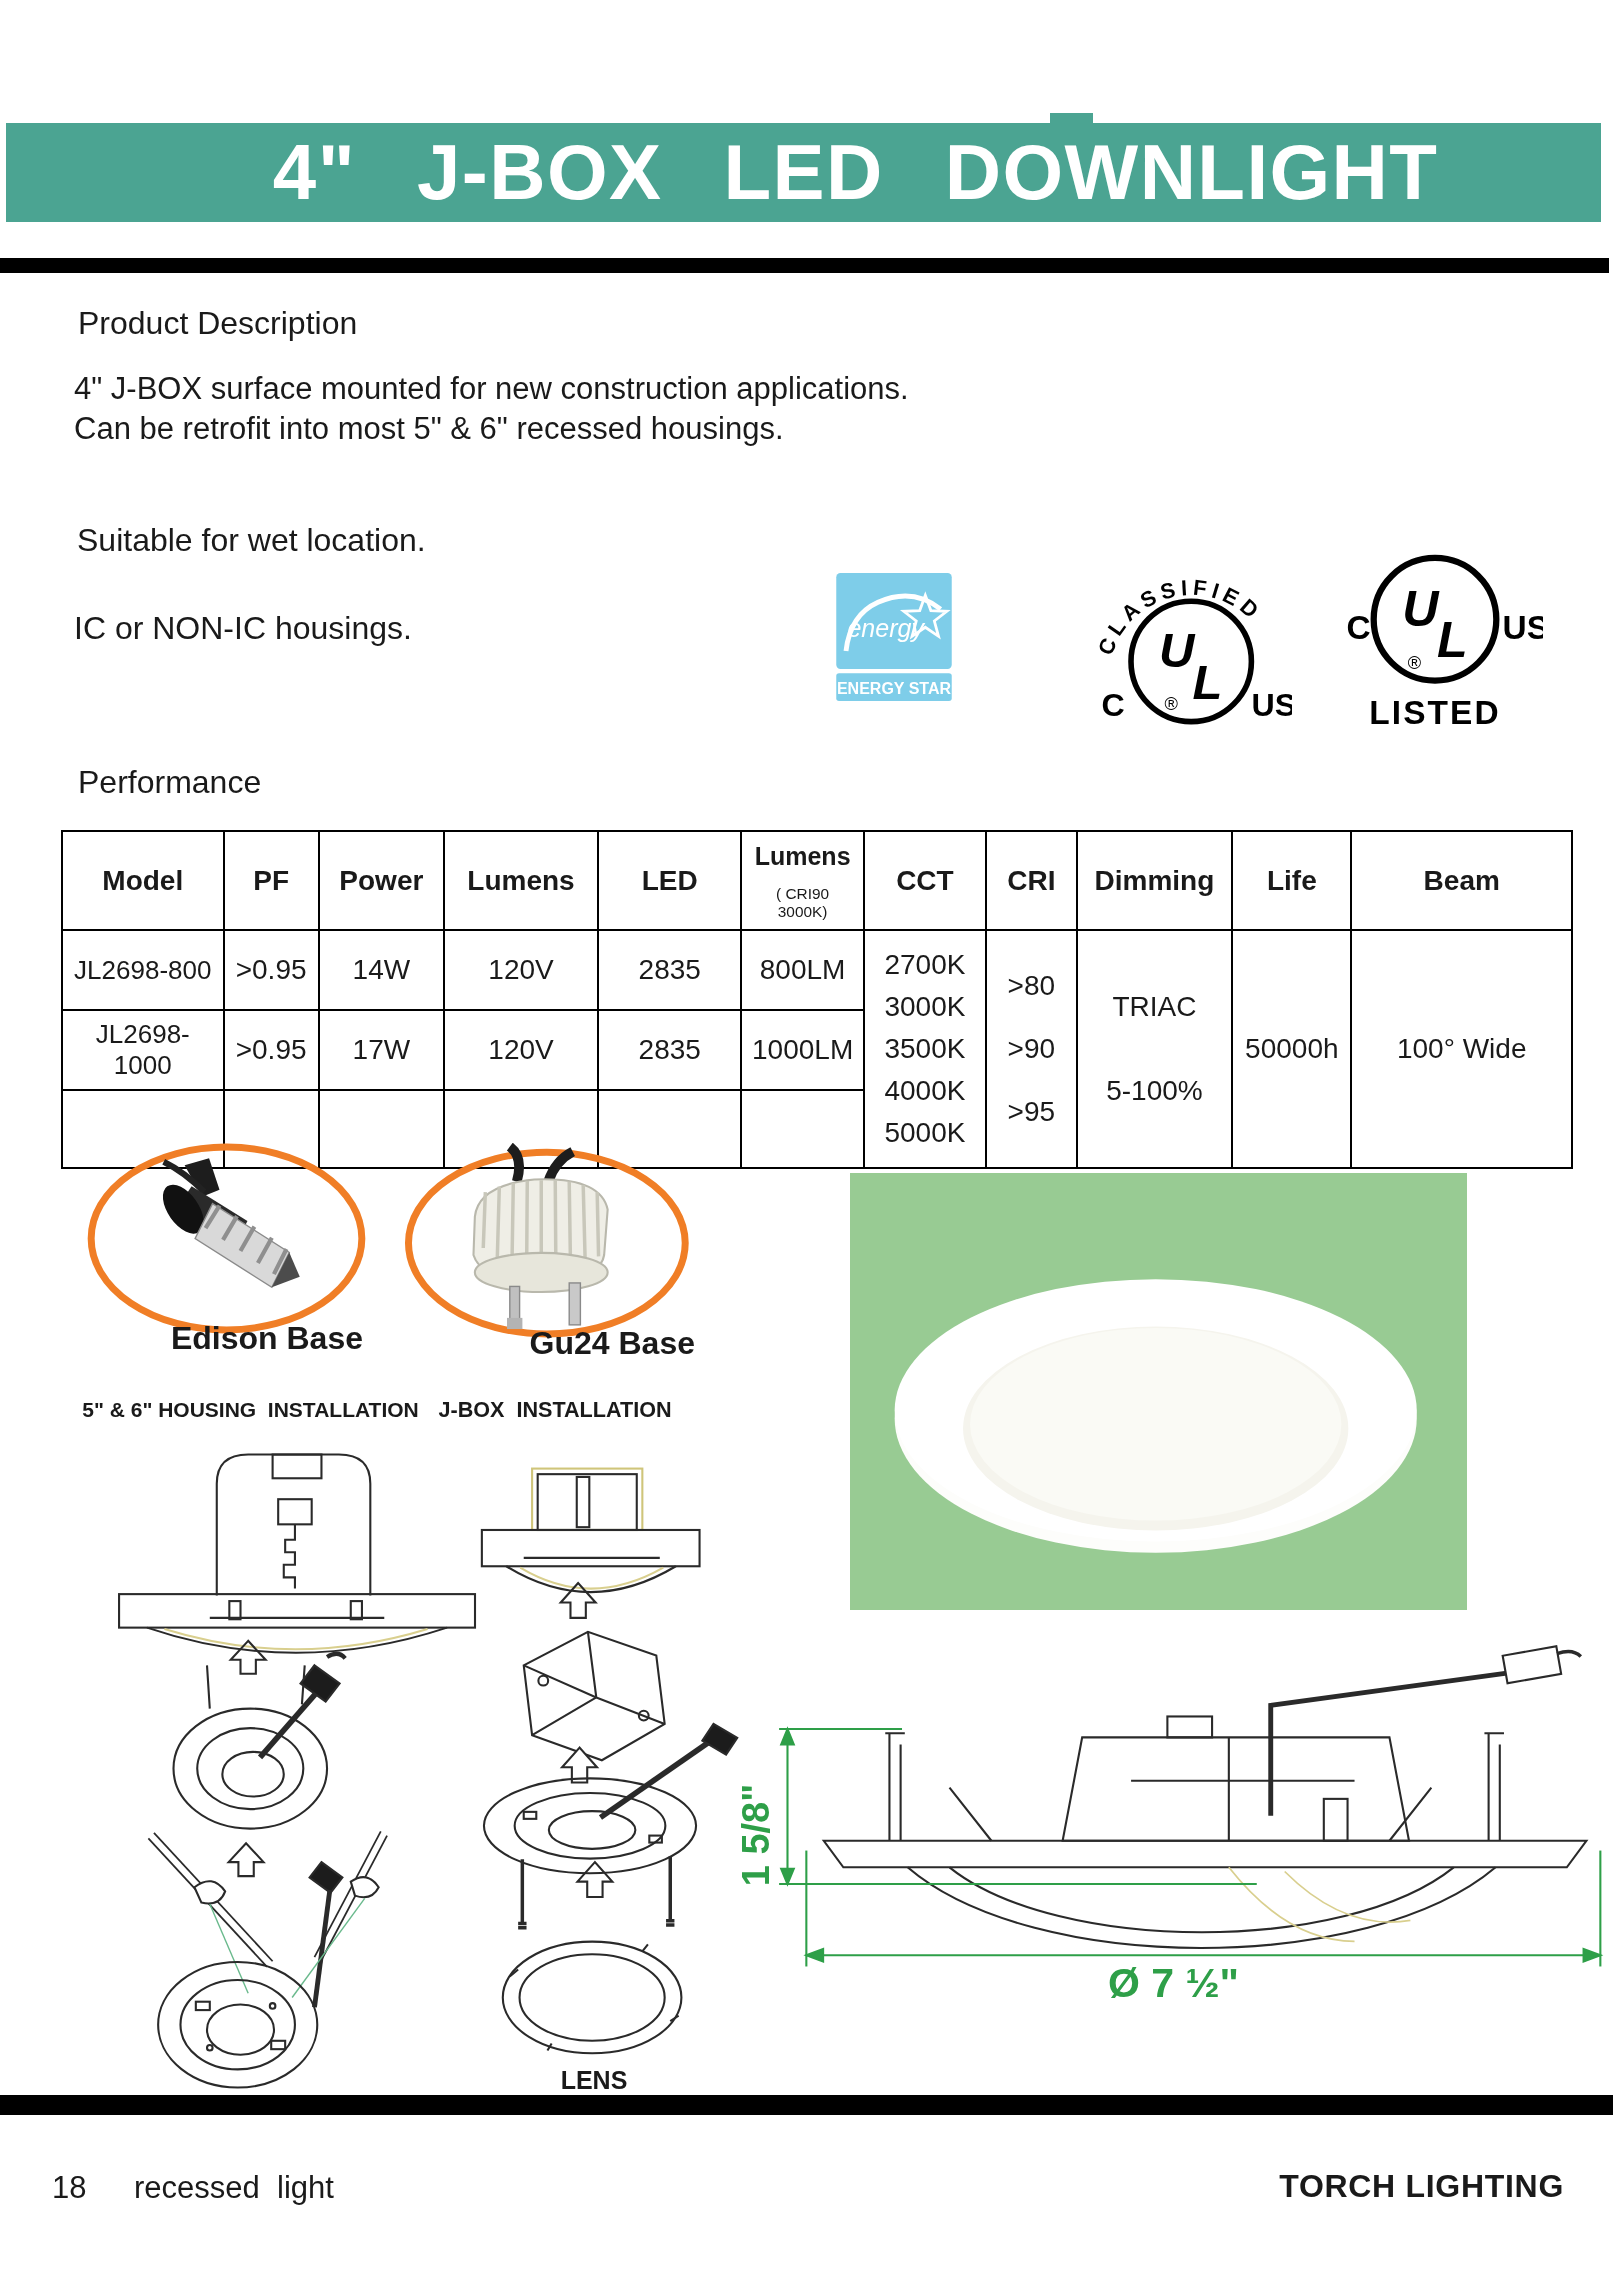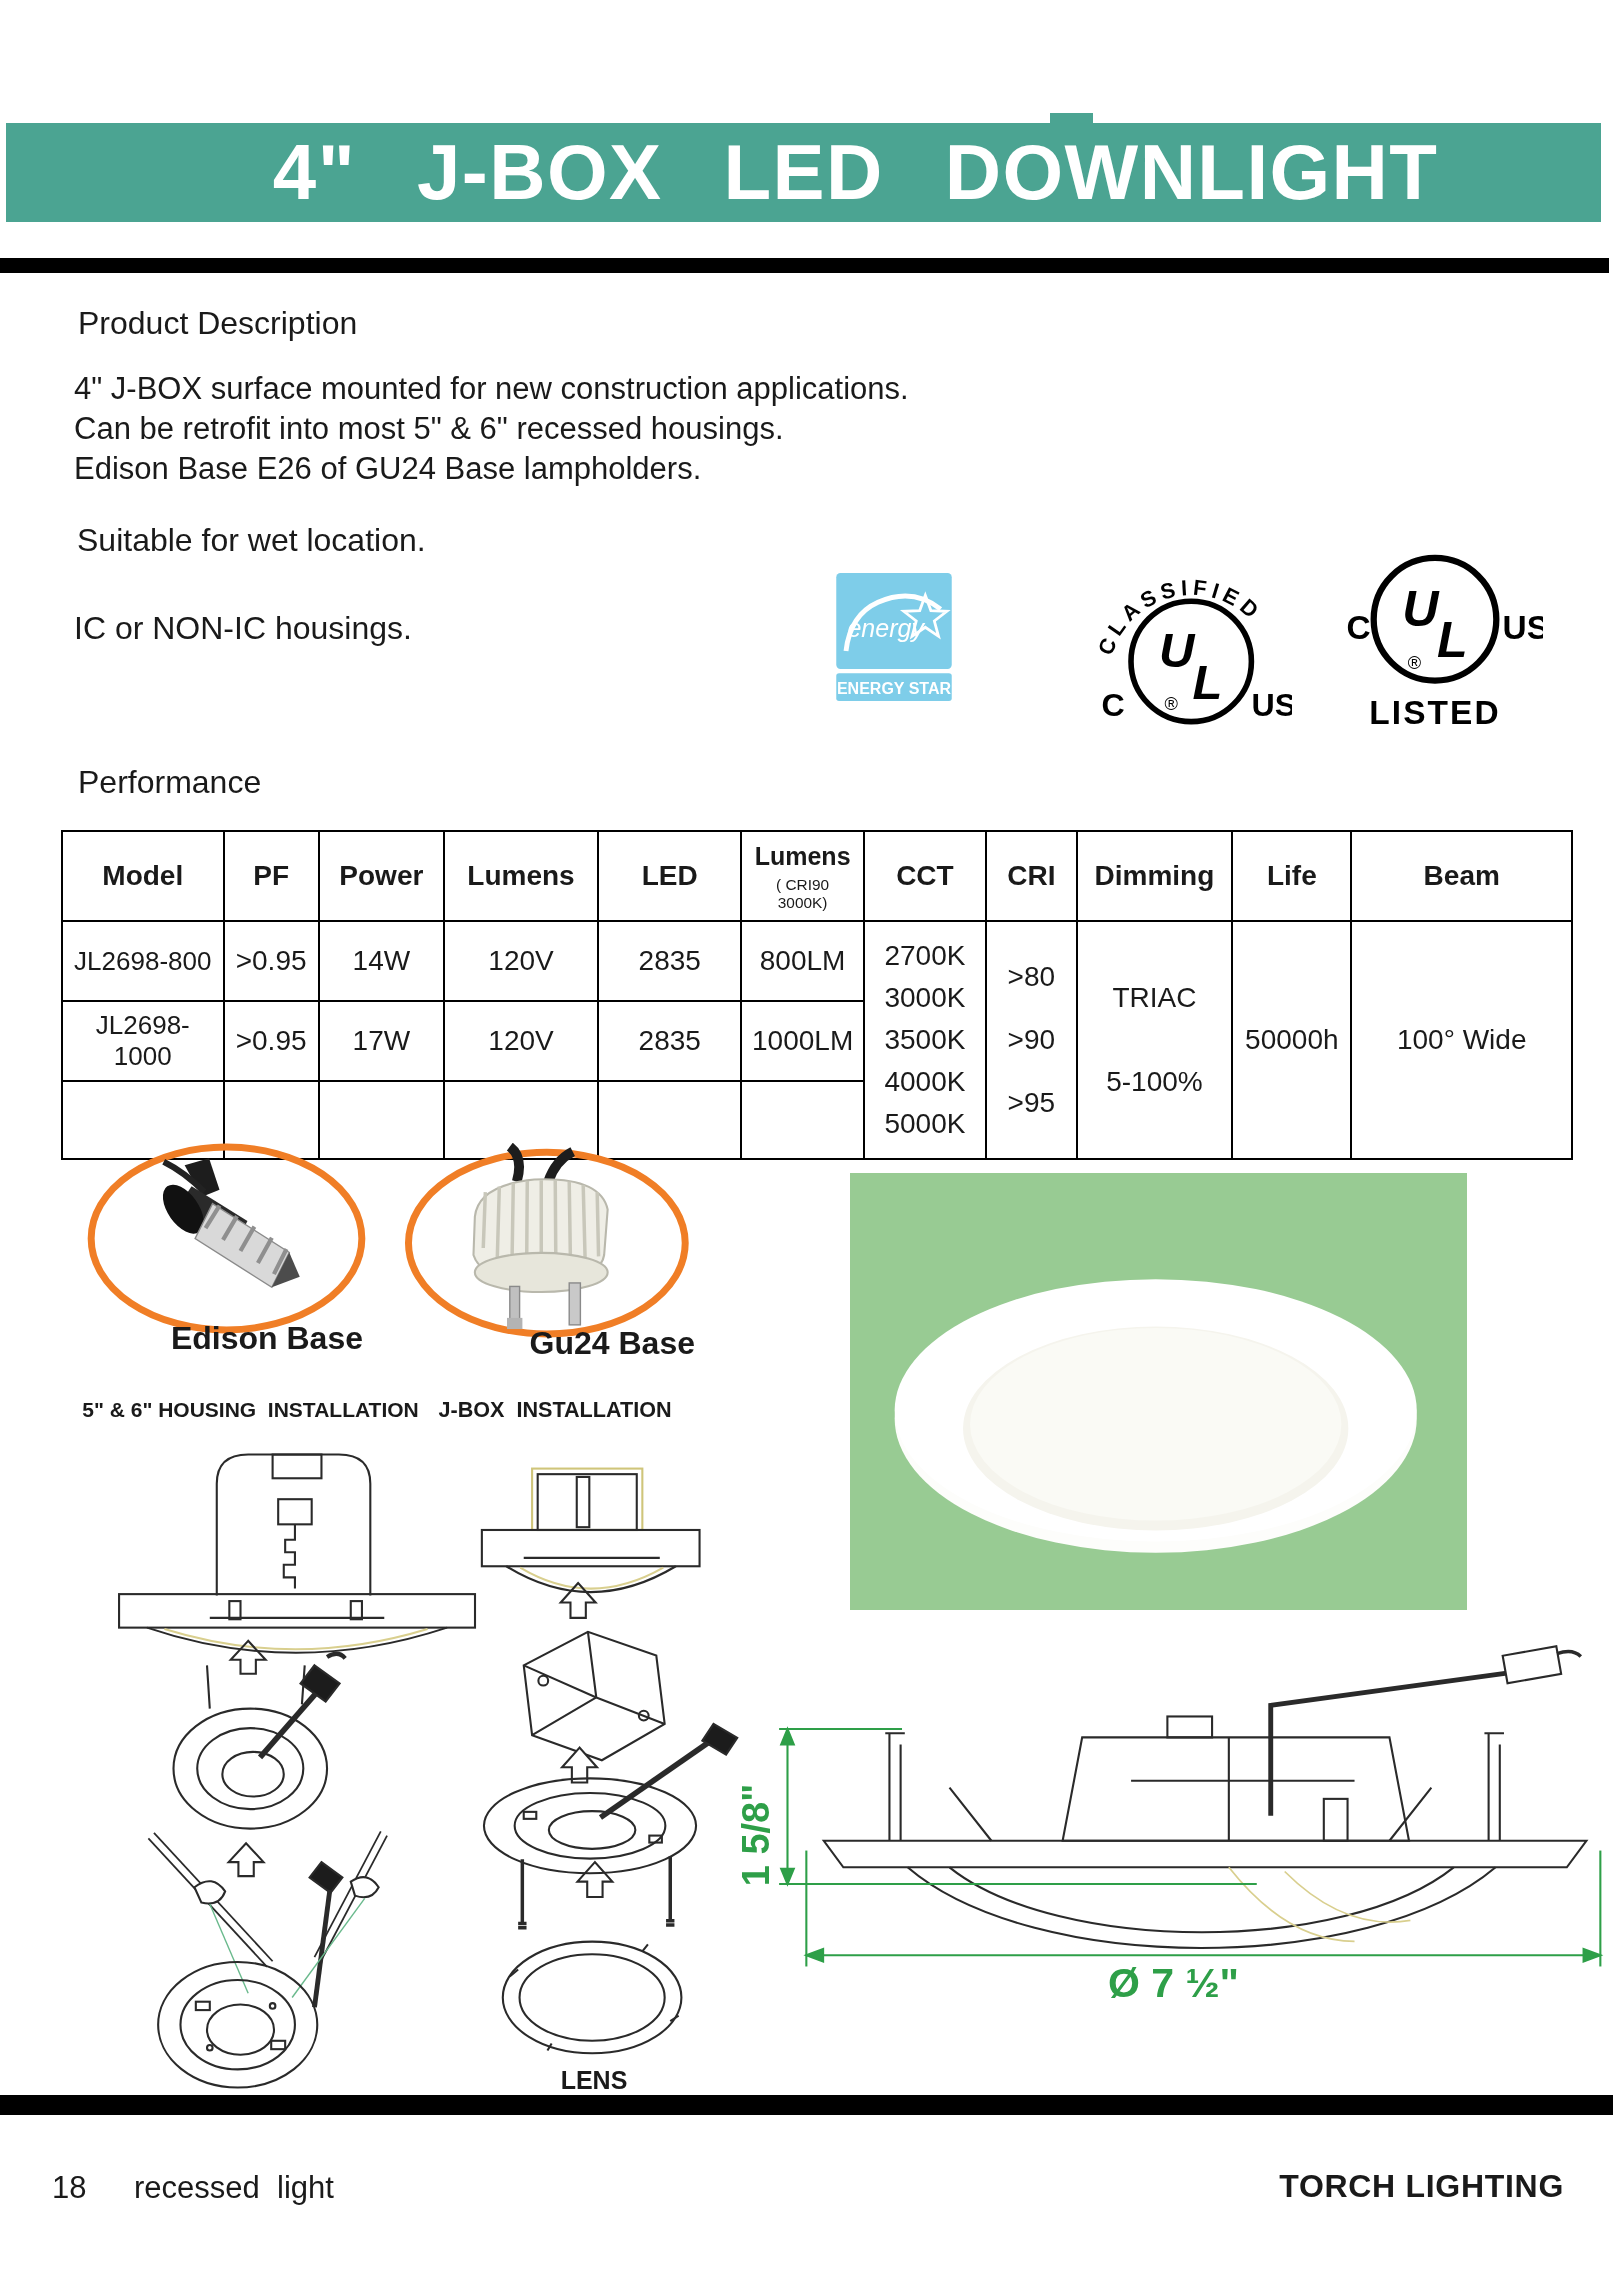--- a/index.html
+++ b/index.html
@@ -26,21 +26,21 @@
   #ic-text{left:74px;top:610px;font-size:32px;}
   #finishes{left:74px;top:689px;font-size:32px;}
   #perf-heading{left:78px;top:764px;}
 
   
   #perf-table{left:61px;top:830px;width:1512px;height:293px;border-collapse:collapse;
       table-layout:fixed;font-size:28px;}
   #perf-table th,#perf-table td{border:2.1px solid #000;text-align:center;vertical-align:middle;
       padding:8px;overflow:hidden;}
   #perf-table th{font-weight:bold;font-size:28px;}
-  .lumens-note{display:block;font-weight:normal;font-size:15.4px;margin-top:4px;}
+  .lumens-note{display:block;font-weight:normal;font-size:15.4px;margin-top:13px;}
   .cell-multi{display:flex;flex-direction:column;justify-content:space-evenly;height:100%;}
   .model-cell{font-size:26px;border-radius:30px;}
 
   
   .base-label{font-size:32px;font-weight:bold;text-align:right;}
   #edison-label{left:84px;top:1320px;width:279px;}
   #gu24-label{left:398px;top:1325px;width:297px;}
   .sec-title{font-size:21px;font-weight:bold;text-align:center;white-space:pre;}
   #housing-title{left:82px;top:1398px;width:337px;}
   #jbox-title{left:419px;top:1397px;width:272px;font-size:21.6px;}
@@ -72,21 +72,20 @@
   <div class="abs" id="banner-notch"></div>
   <div class="abs" id="banner">
     <div class="title">4" J-BOX LED DOWNLIGHT</div>
   </div>
   <div class="abs rule" id="rule-top"></div>
 
   <div class="abs h1" id="desc-heading">Product Description</div>
   <div class="abs" id="desc-para">
     <div class="body-line">4" J-BOX surface mounted for new construction applications.</div>
     <div class="body-line">Can be retrofit into most 5" &amp; 6" recessed housings.</div>
-    <div class="body-line">Edison Base E26 of GU24 Base lampholders.</div>
   </div>
   <div class="abs" id="suitable">Suitable for wet location.</div>
   <div class="abs" id="ic-text">IC or NON-IC housings.</div>
 
   <svg class="abs" style="left:836px;top:573px;" width="116" height="128" viewBox="0 0 166 184">
     <rect x="0" y="0" width="166" height="138" rx="6" fill="#7ECDE9"></rect>
     <rect x="0" y="144" width="166" height="40" rx="4" fill="#7ECDE9"></rect>
     <path d="M14,112 Q20,60 60,42 Q110,20 150,52" fill="none" stroke="#ffffff" stroke-width="7"></path>
     <text x="16" y="92" font-size="36" fill="#ffffff" font-style="italic" font-family="DejaVu Serif,serif">energy</text>
     <path d="M128,32 l8,22 23,1 -18,14 6,22 -19,-13 -19,13 6,-22 -18,-14 23,-1 z" fill="none" stroke="#ffffff" stroke-width="4"></path>

